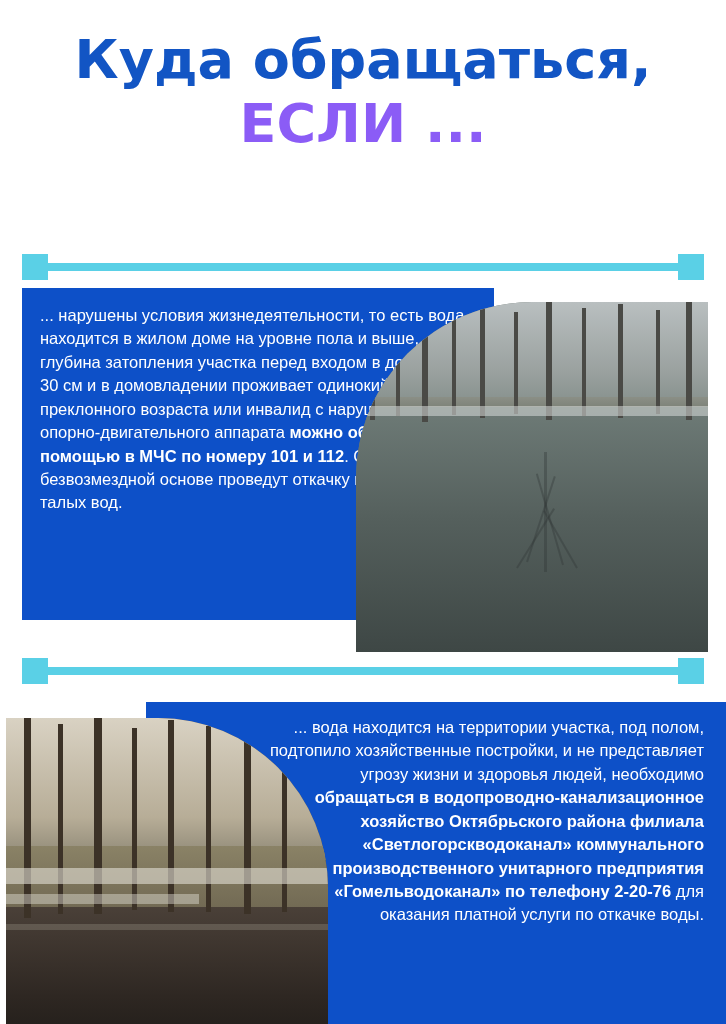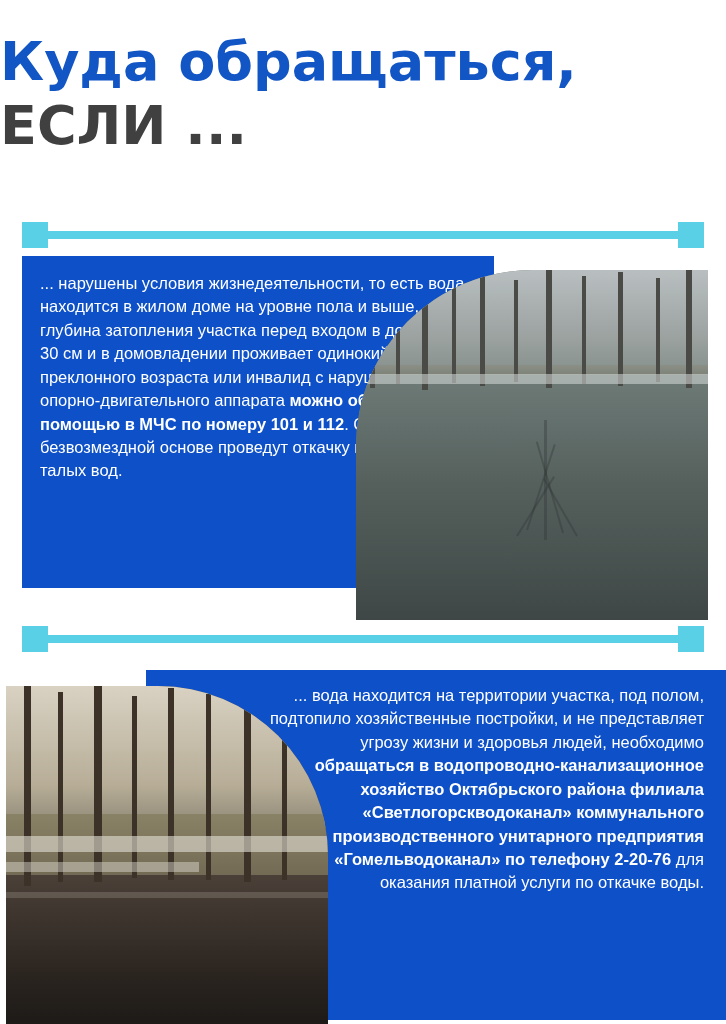--- a/index.html
+++ b/index.html
@@ -12,37 +12,37 @@
   }
   .poster {
     position: relative;
     width: 726px;
     height: 1024px;
     background: #ffffff;
   }
 
   
   .title-block {
-    padding-top: 34px;
-    text-align: left;
+    text-align: center;
     color: #1255c4;
+    margin-top: 32px;
   }
   .title-line1 {
     font-size: 54px;
     font-weight: bold;
     letter-spacing: 0px;
     line-height: 1.04;
     color: #1255c4;
     font-family: "DejaVu Sans", sans-serif;
   }
   .title-line2 {
     font-size: 54px;
     font-weight: bold;
     line-height: 1.12;
-    color: #404040;
+    color: #8b5cf6;
     font-family: "DejaVu Sans", sans-serif;
     margin-top: 6px;
   }
 
   
   .divider {
     position: absolute;
     left: 22px;
     width: 682px;
     height: 26px;

